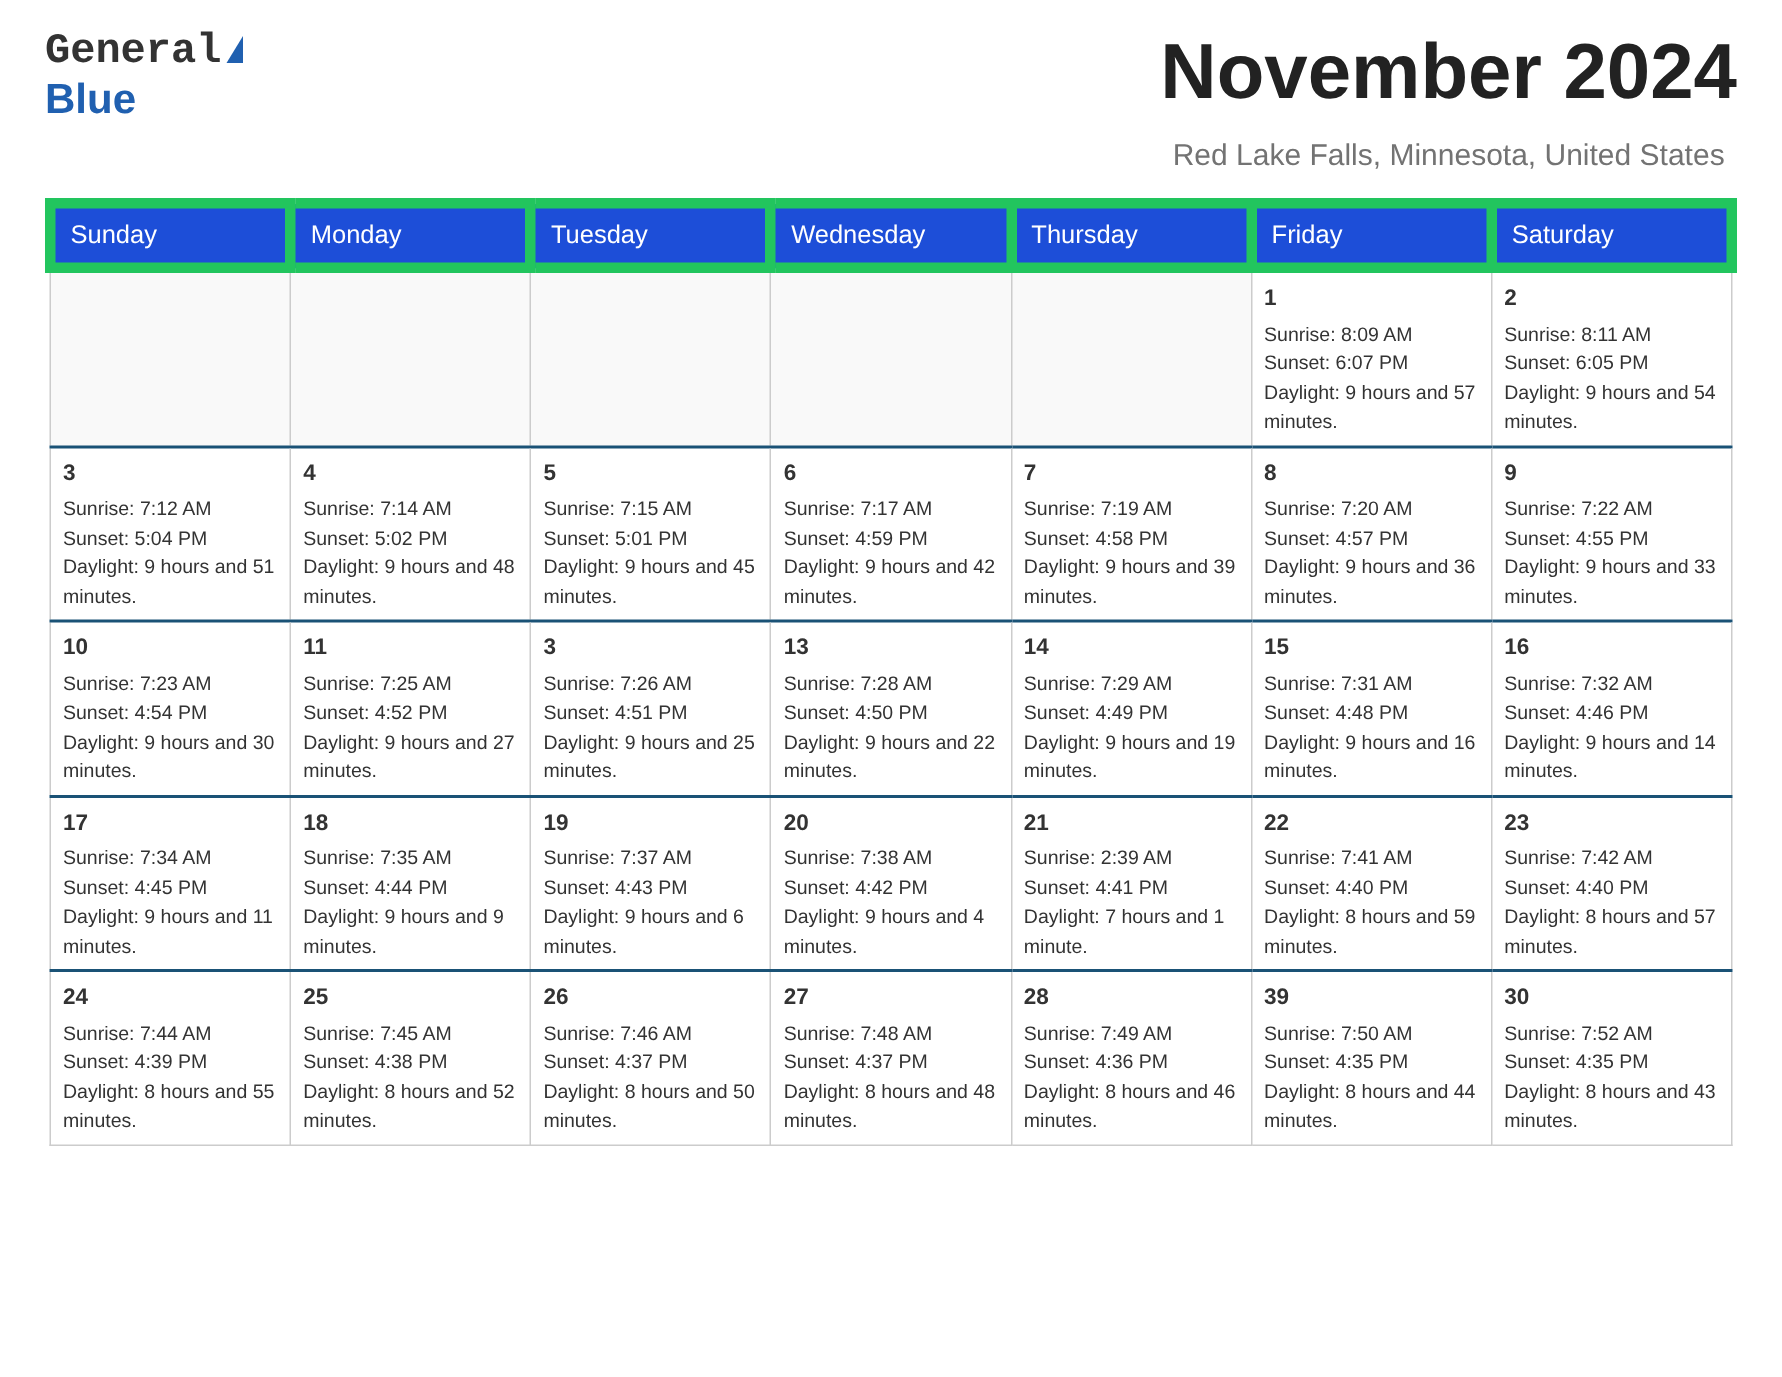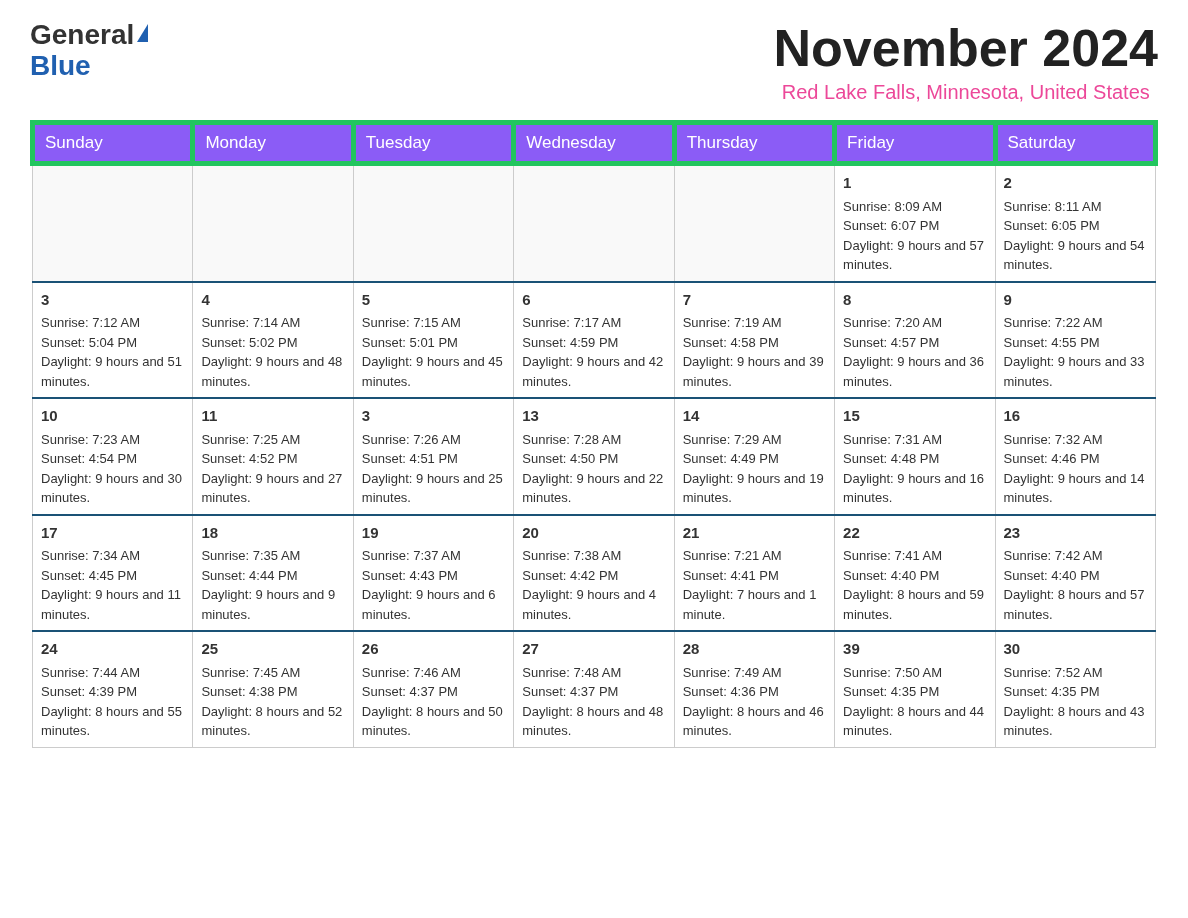--- a/index.html
+++ b/index.html
@@ -30,36 +30,36 @@
       text-align: center;
     }
     .month-title {
       font-size: 52px;
       font-weight: bold;
       color: #222;
       line-height: 1.1;
     }
     .location-title {
       font-size: 20px;
-      color: #ec4899;
-      margin-top: 4px;
+      color: #737373;
+      margin-top: 16px;
     }
     .calendar-table {
       width: 100%;
       border-collapse: collapse;
       border: 1px solid #aaa;
     }
     .calendar-table th {
-      background-color: #8b5cf6;
+      background-color: #1d4ed8;
       color: #fff;
       font-size: 17px;
       font-weight: normal;
       padding: 8px 10px;
       text-align: left;
-      border: 5px solid #22c55e;
+      border: 7px solid #22c55e;
     }
     .calendar-table td {
       vertical-align: top;
       padding: 6px 8px;
       border: 1px solid #ccc;
       width: calc(100% / 7);
       min-height: 100px;
       font-size: 13px;
       color: #333;
       line-height: 1.5;
@@ -94,21 +94,21 @@
       position: relative;
       top: -2px;
     }
   </style>
 </head>
 <body>
 
 <div class="header-area">
   <div class="logo">
     <div class="logo-row">
-      <span class="logo-text" style="color:#333;">General</span>
+      <span class="logo-text" style="color:#333;font-family:Liberation Mono, monospace;">General</span>
       <span class="logo-triangle"></span>
     </div>
     <div>
       <span class="logo-text" style="color:#2060b0;">Blue</span>
     </div>
   </div>
   <div class="title-area">
     <div class="month-title">November 2024</div>
     <div class="location-title">Red Lake Falls, Minnesota, United States</div>
   </div>
@@ -254,21 +254,21 @@
           <div>Daylight: 9 hours and 6 minutes.</div>
         </td>
         <td>
           <span class="day-number">20</span>
           <div>Sunrise: 7:38 AM</div>
           <div>Sunset: 4:42 PM</div>
           <div>Daylight: 9 hours and 4 minutes.</div>
         </td>
         <td>
           <span class="day-number">21</span>
-          <div>Sunrise: 7:21 AM</div>
+          <div>Sunrise: 2:39 AM</div>
           <div>Sunset: 4:41 PM</div>
           <div>Daylight: 7 hours and 1 minute.</div>
         </td>
         <td>
           <span class="day-number">22</span>
           <div>Sunrise: 7:41 AM</div>
           <div>Sunset: 4:40 PM</div>
           <div>Daylight: 8 hours and 59 minutes.</div>
         </td>
         <td>

